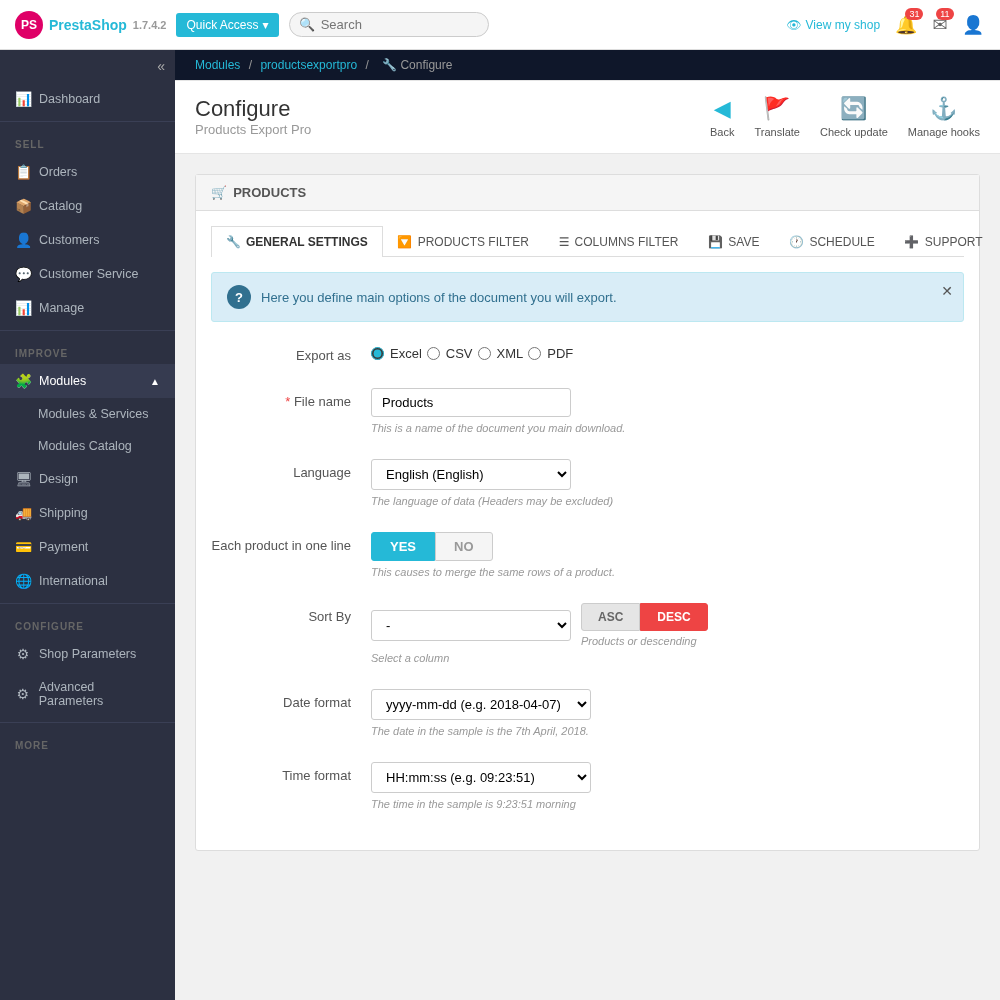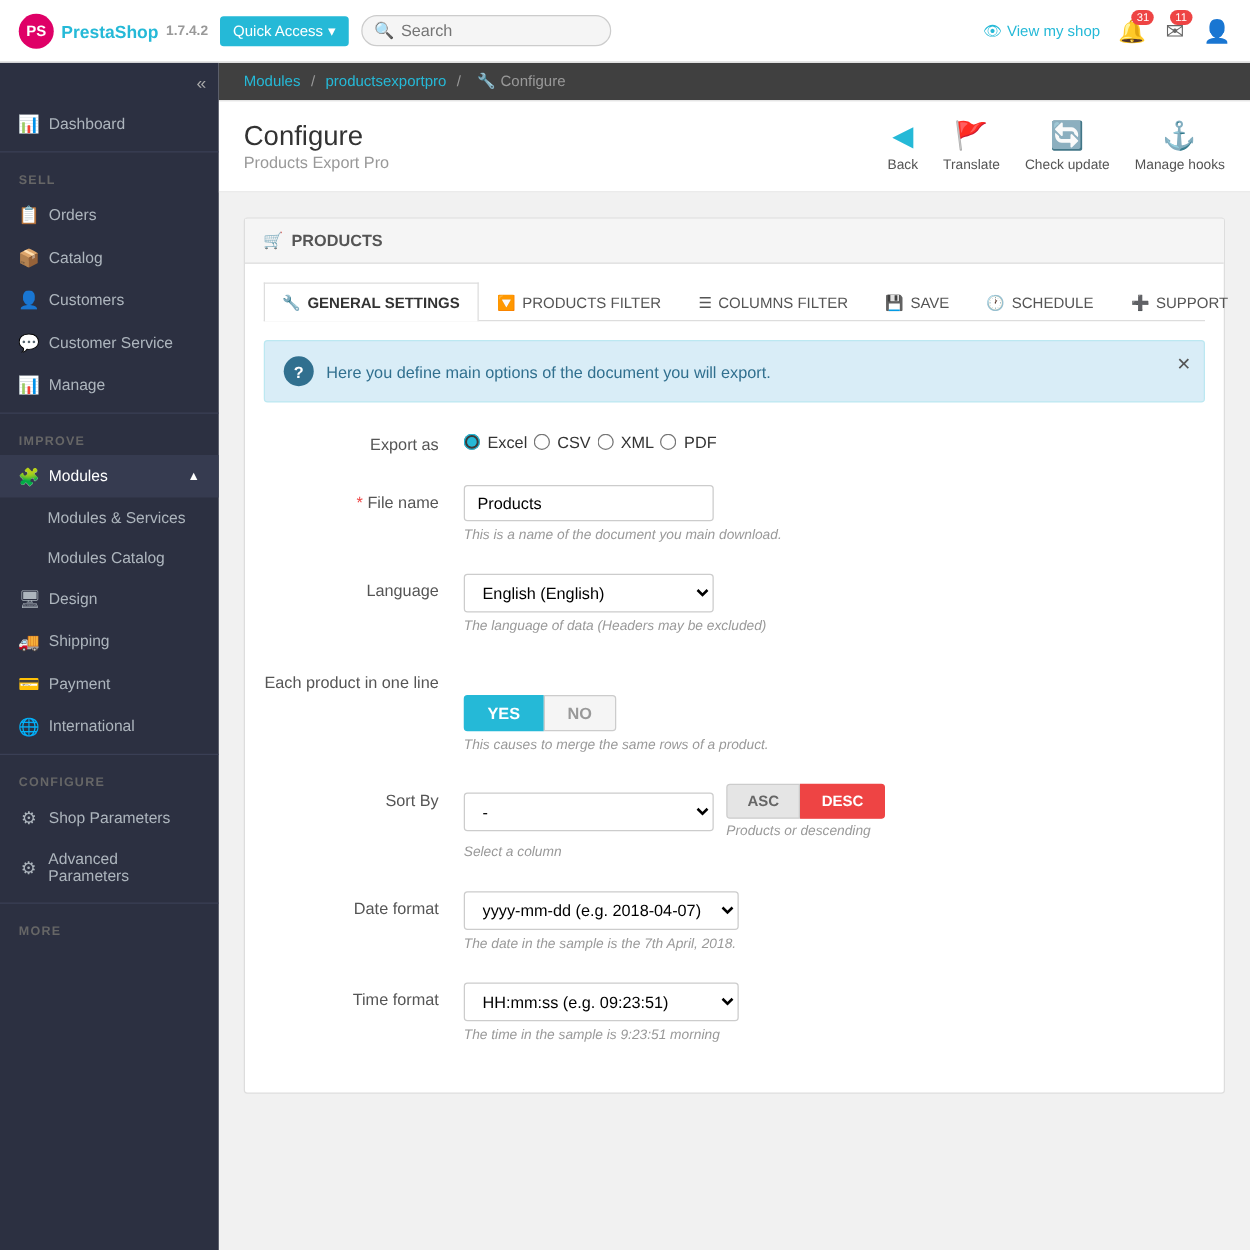--- a/index.html
+++ b/index.html
@@ -130,21 +130,21 @@
 
     
     .main-content {
       flex: 1;
       overflow-y: auto;
       padding: 0;
     }
 
     
     .breadcrumb-bar {
-      background: #404040;
+      background: #0f172a;
       border-bottom: 1px solid #e5e5e5;
       padding: 8px 20px;
       font-size: 12px;
       color: #999;
     }
     .breadcrumb-bar a { color: #25b9d7; text-decoration: none; }
     .breadcrumb-bar span { margin: 0 5px; }
 
     
     .page-header {
@@ -315,21 +315,20 @@
     
     .toggle-group { display: flex; gap: 0; }
     .toggle-btn {
       padding: 6px 18px;
       font-size: 13px;
       font-weight: bold;
       border: 1px solid #ccc;
       cursor: pointer;
       background: #f5f5f5;
       color: #999;
-      margin-top: 24px;
     }
     .toggle-btn:first-child { border-radius: 3px 0 0 3px; }
     .toggle-btn:last-child { border-radius: 0 3px 3px 0; }
     .toggle-btn.active-yes { background: #25b9d7; color: #fff; border-color: #25b9d7; }
 
     
     .sort-row {
       display: flex;
       align-items: center;
       gap: 10px;

